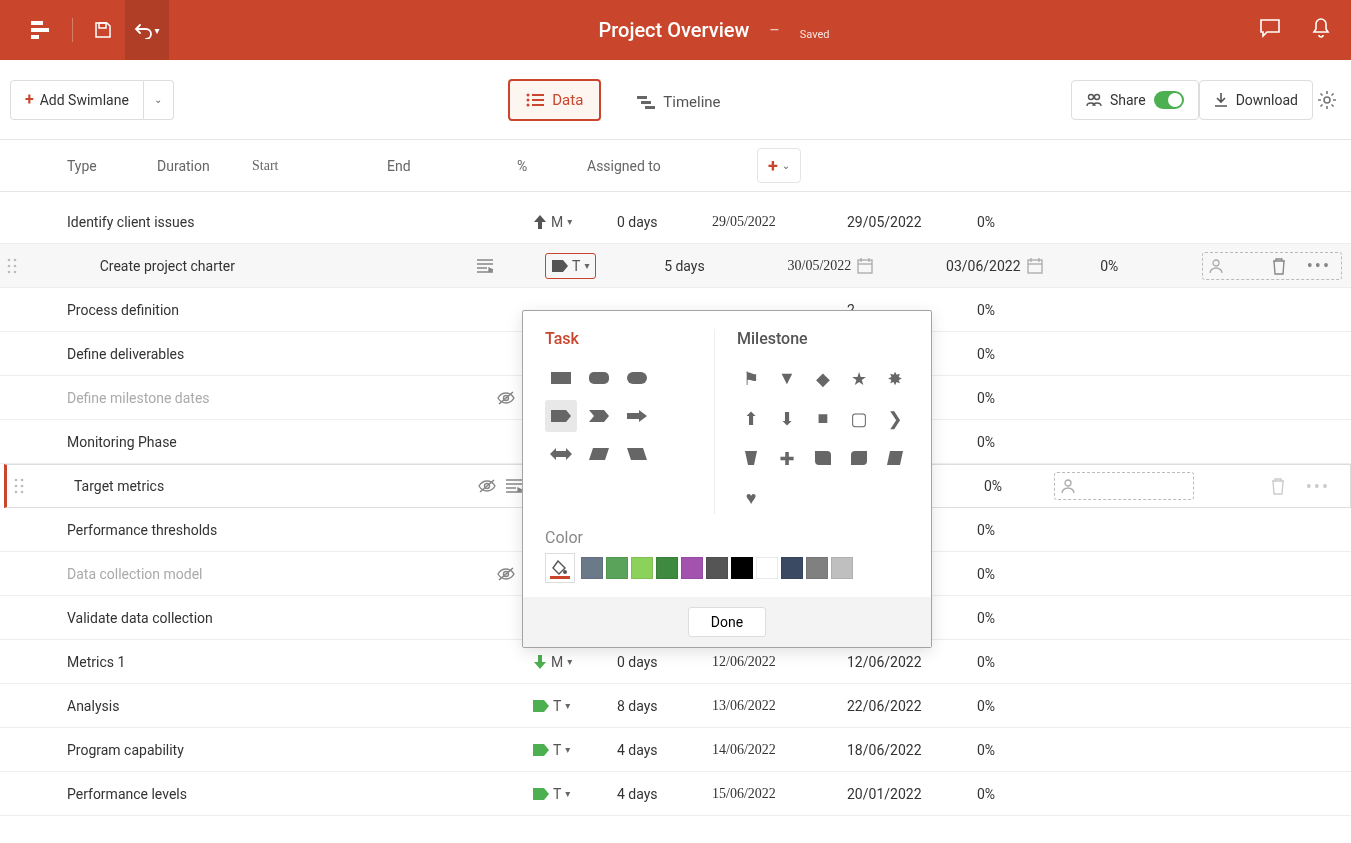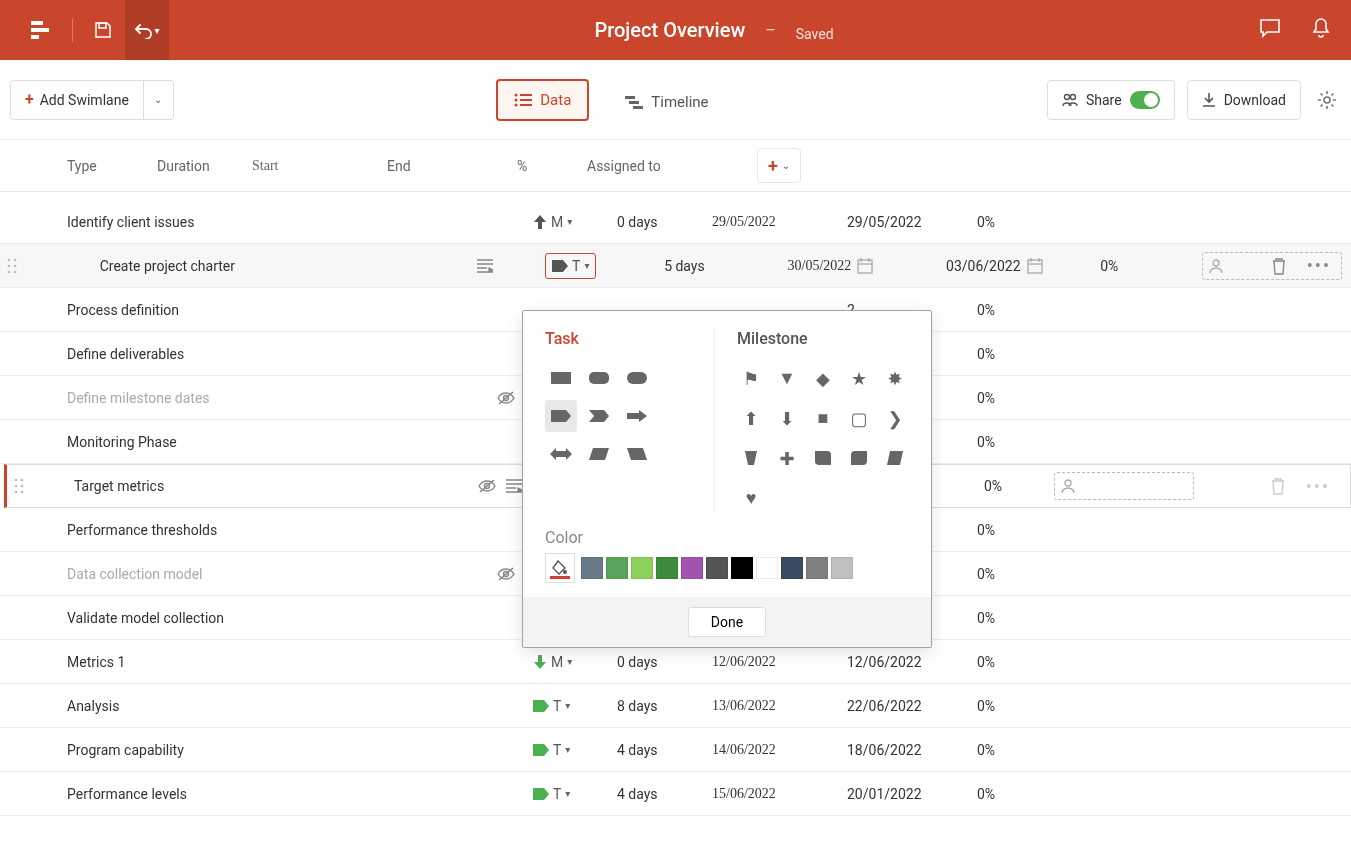--- a/index.html
+++ b/index.html
@@ -7,34 +7,34 @@
 
 
 .header { height: 60px; background: #c9462c; display: flex; align-items: center; color: #fff; padding: 0 20px; }
 .header-left { display: flex; align-items: center; gap: 0; }
 .hbtn { width: 44px; height: 60px; display: flex; align-items: center; justify-content: center; cursor: pointer; }
 .hbtn.active { background: rgba(0,0,0,0.12); }
 .hbtn svg { fill: #fff; }
 .vdiv { width: 1px; height: 24px; background: rgba(255,255,255,0.3); margin: 0 8px; }
 .header-center { flex: 1; display: flex; align-items: center; justify-content: center; gap: 20px; }
 .doc-title { font-size: 20px; font-weight: 500; }
-.doc-status { font-size: 14px; opacity: 0.85; margin-top: 8px; }
+.doc-status { font-size: 11px; opacity: 0.85; margin-top: 8px; }
 .doc-dash { opacity: 0.7; }
 .header-right { display: flex; align-items: center; gap: 30px; }
 
 
 .toolbar { height: 80px; background: #fff; border-bottom: 1px solid #e5e5e5; display: flex; align-items: center; padding: 0 10px; }
 .tb-left { display: flex; align-items: center; }
 .add-swimlane { display: flex; align-items: center; height: 40px; border: 1px solid #ddd; border-radius: 4px 0 0 4px; padding: 0 14px; gap: 6px; cursor: pointer; font-size: 14px; color: #333; }
 .add-swimlane .plus { color: #c9462c; font-weight: bold; font-size: 16px; }
 .add-swimlane-drop { height: 40px; width: 30px; border: 1px solid #ddd; border-left: none; border-radius: 0 4px 4px 0; display: flex; align-items: center; justify-content: center; cursor: pointer; }
 .tb-center { flex: 1; display: flex; align-items: flex-end; justify-content: center; gap: 20px; }
 .view-tab { display: flex; align-items: center; gap: 8px; padding: 10px 16px; cursor: pointer; font-size: 15px; color: #555; border-radius: 4px; }
 .view-tab.active { color: #c9462c; border: 2px solid #c9462c; background: #fdf6f0; }
-.tb-right { display: flex; align-items: center; gap: 12px; }
+.tb-right { display: flex; align-items: center; }
 .share-btn, .download-btn { display: flex; align-items: center; gap: 8px; height: 40px; padding: 0 14px; border: 1px solid #ddd; border-radius: 4px; cursor: pointer; font-size: 14px; color: #333; }
 .share-toggle { width: 30px; height: 18px; background: #4caf50; border-radius: 9px; position: relative; }
 .share-toggle::after { content: ""; position: absolute; width: 14px; height: 14px; background: #fff; border-radius: 50%; top: 2px; right: 2px; display: flex; align-items: center; justify-content: center; }
 .gear-btn { width: 28px; height: 28px; cursor: pointer; display:flex;align-items:center;justify-content:center; color:#666; }
 
 
 .colheader { height: 52px; border-bottom: 1px solid #e5e5e5; display: flex; align-items: center; color: #666; font-size: 14px; padding-left: 7px; }
 .col-handle { width: 60px; }
 .col-title { width: 460px; }
 .col-type { width: 90px; }
@@ -425,21 +425,21 @@
       <div class="type-cell"></div>
       <div class="col-duration"></div>
       <div class="col-start date-cell"></div>
       <div class="col-end date-cell">2</div>
       <div class="col-pct">0%</div>
       <div class="col-assigned"></div>
     </div>
     <div class="row">
       <div class="col-handle"></div>
       <div class="title-wrap">
-        <span class="task-title">Validate model collection</span>
+        <span class="task-title">Validate data collection</span>
         <span class="row-icons"></span>
       </div>
       <div class="type-cell">
         <div class="type-pill">
           <svg width="16" height="12">
             <path d="M0 0h11l5 6-5 6H0z" fill="#4caf50"></path>
           </svg>
           <span>T</span>
           <span class="chev">▾</span>
         </div>

